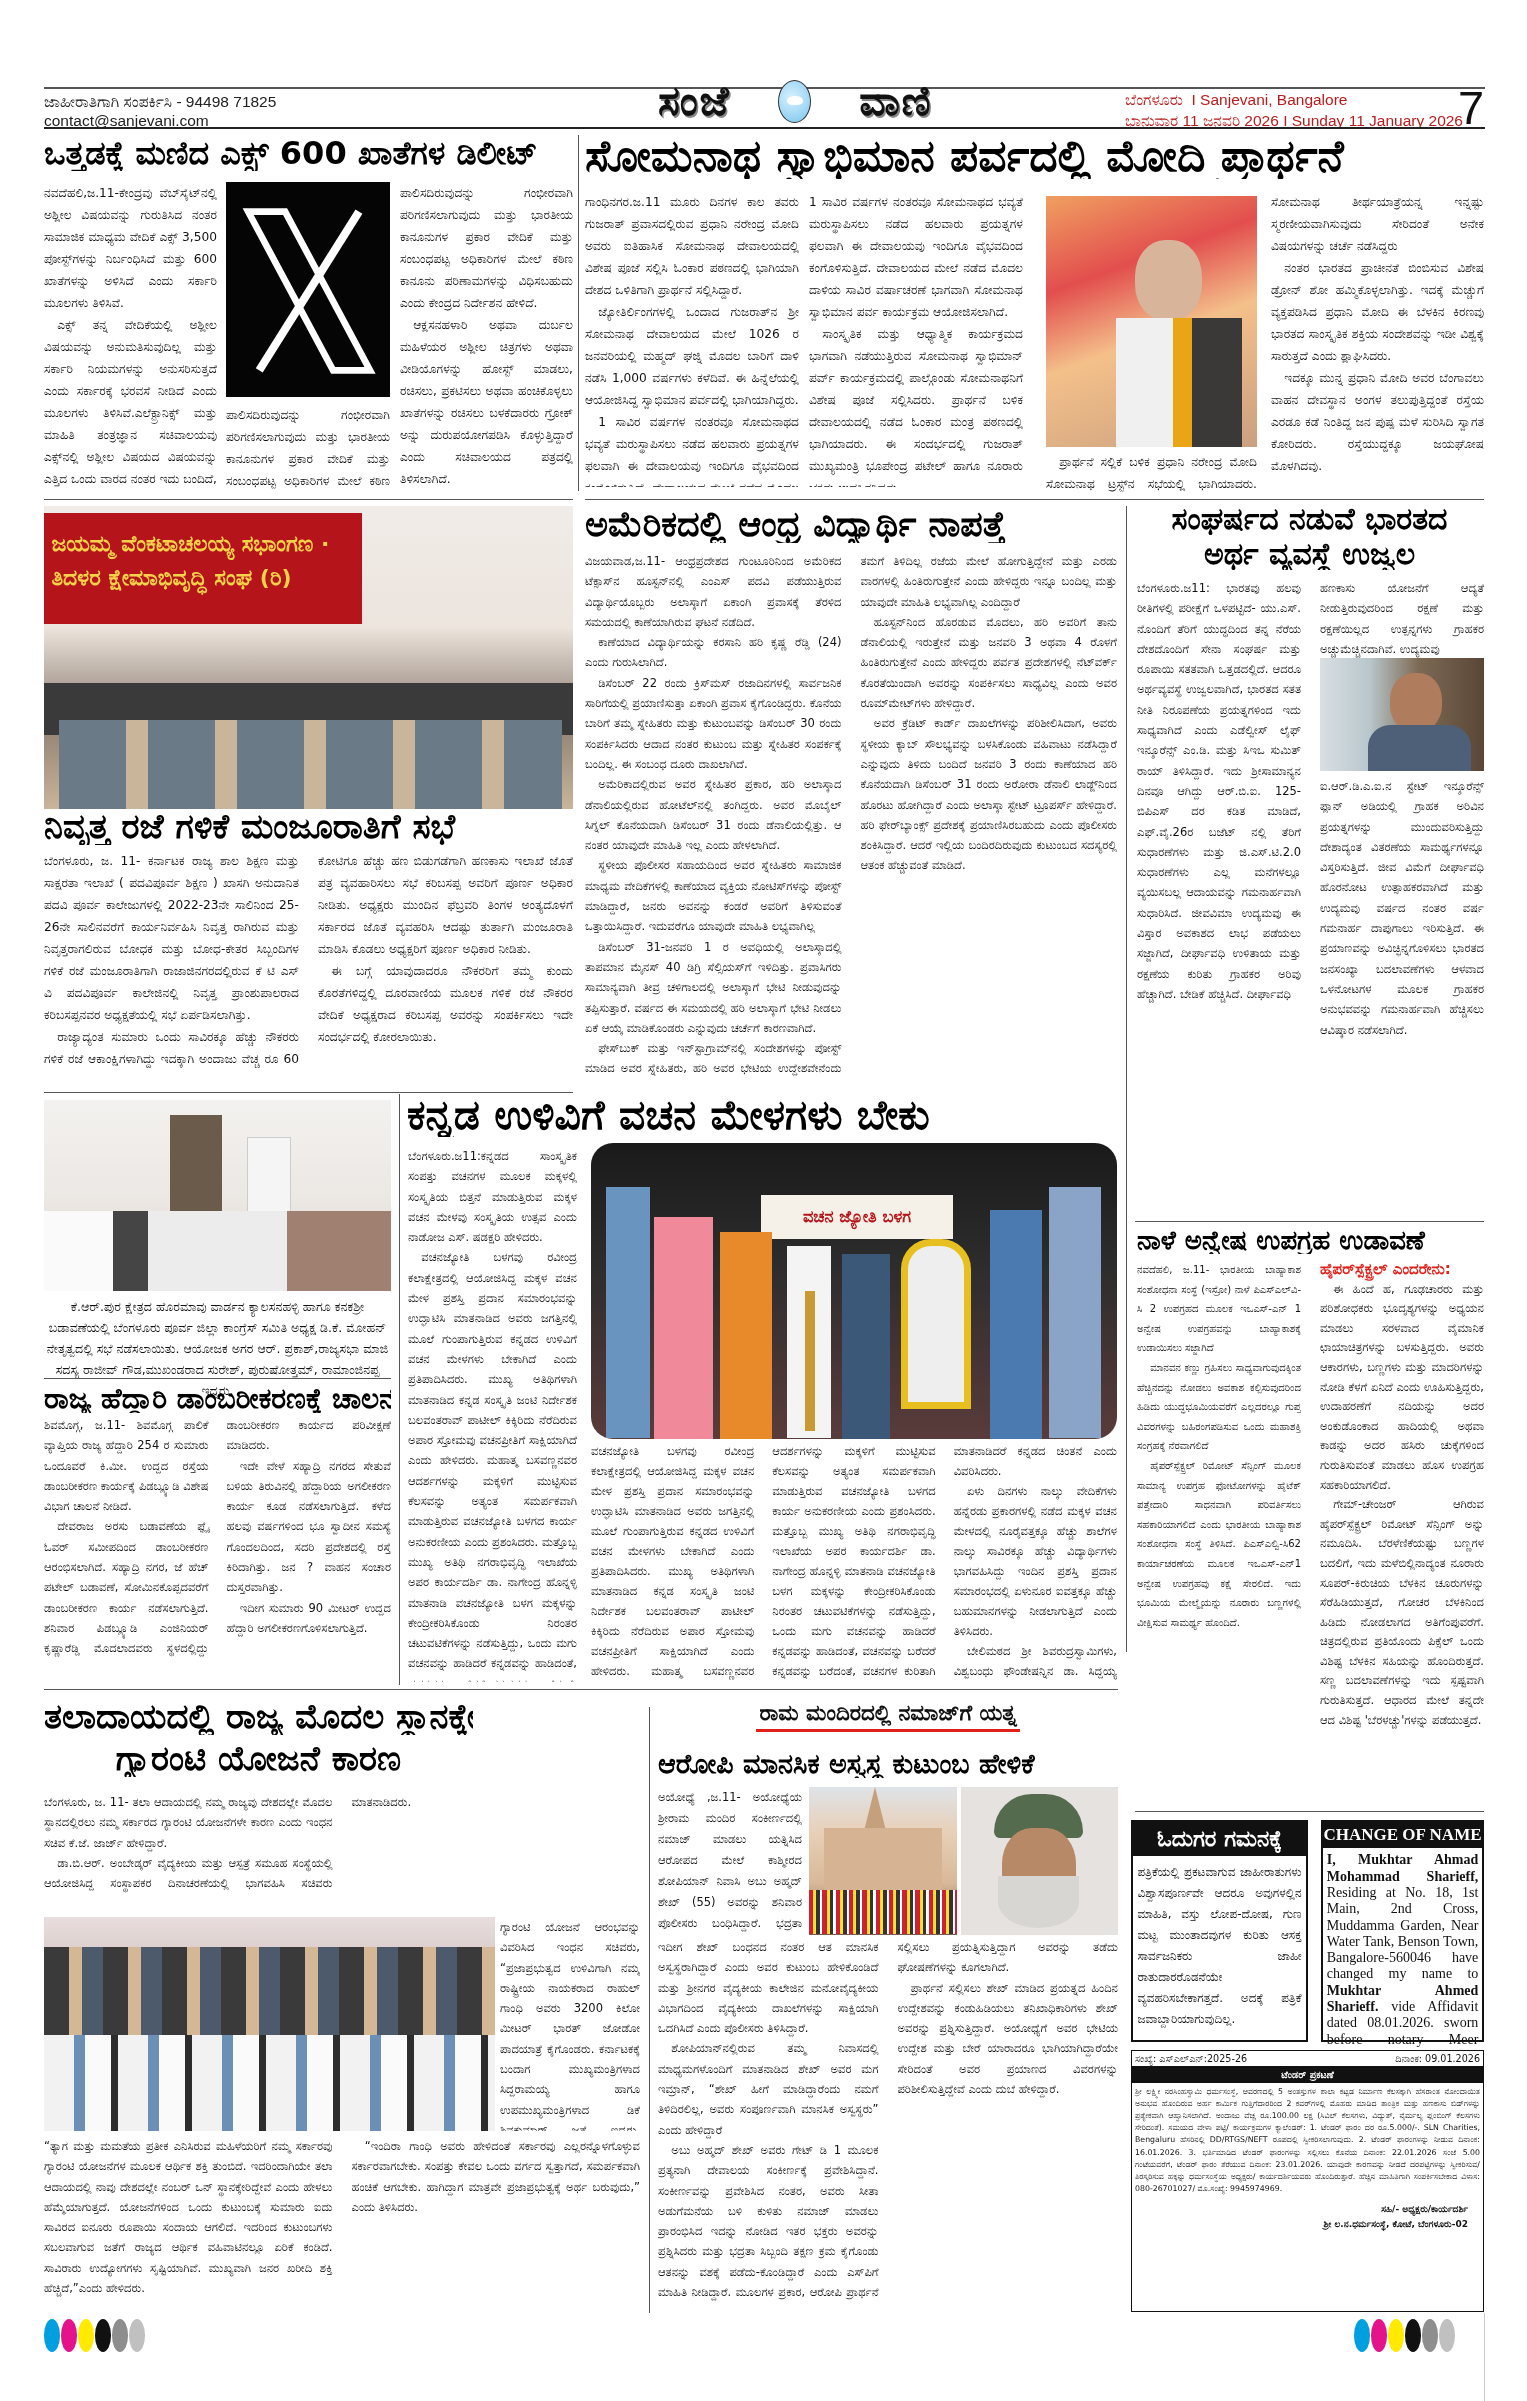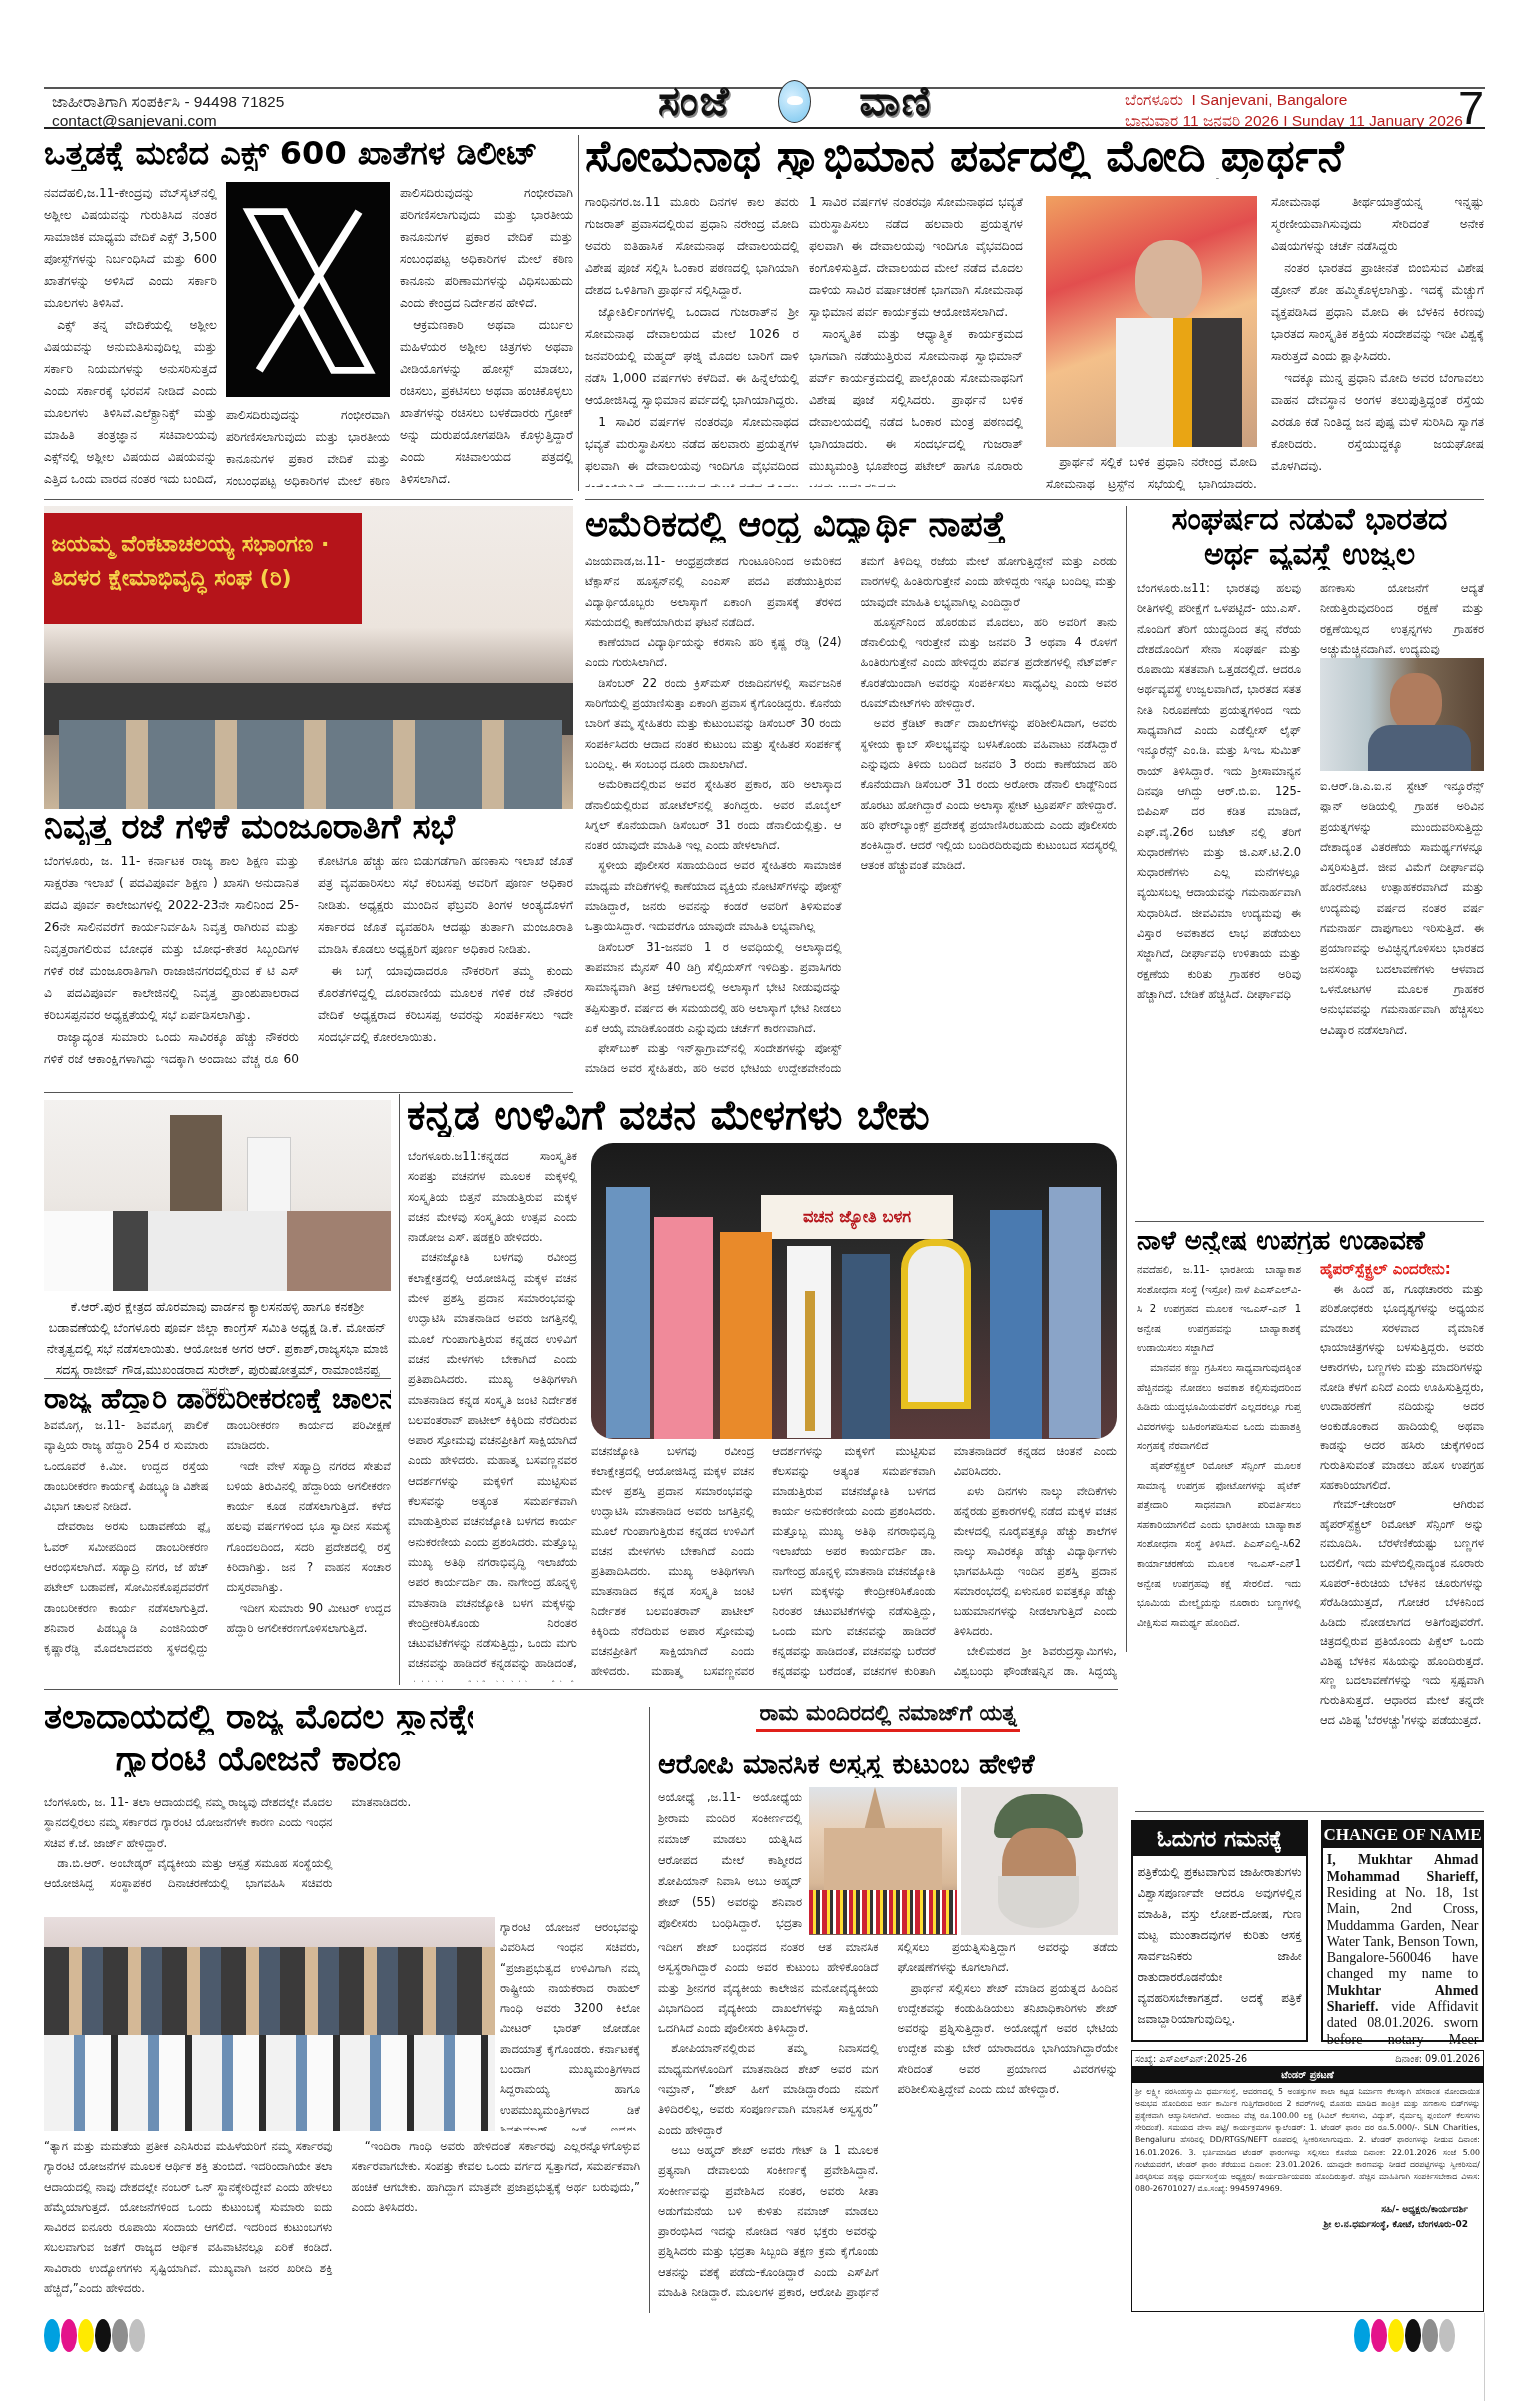--- a/index.html
+++ b/index.html
@@ -24,21 +24,21 @@
   .caption { font-family: "DejaVu Sans", sans-serif; font-size: 12.6px; line-height: 21px; text-align: center; color: #111; }
   .subhead-red { color: #e0201a; font-weight: 700; font-size: 15px; }
   .box { position: absolute; border: 2.2px solid #111; background: #fff; }
   .box-title { background: #111; color: #fff; font-weight: 900; text-align: center; }
   .dot { display: inline-block; width: 16.3px; height: 33px; border-radius: 50%; margin-right: 0.7px; }
 </style>
 </head>
 <body>
 
 <div class="rule-h" style="left:44px; top:87px; width:1441px; height:1.5px; background:#555;"></div>
-<div class="abs mast-left" style="left:52px; top:92px;">
+<div class="abs mast-left" style="left:44px; top:92px;">
   <div>ಜಾಹೀರಾತಿಗಾಗಿ ಸಂಪರ್ಕಿಸಿ - 94498 71825</div>
   <div>contact@sanjevani.com</div>
 </div>
 <div class="abs logo" style="left:658px; top:87px; height:28px;gap:48px;">
   <span>ಸಂಜೆ</span>
   <span class="logo-globe"></span>
   <span>ವಾಣಿ</span>
 </div>
 <div class="abs mast-right" style="right:65px; top:89px;">
   <div><span>ಬೆಂಗಳೂರು</span>&nbsp;&nbsp;<span>I Sanjevani, Bangalore</span></div>
@@ -57,21 +57,21 @@
   </div>
   <div class="abs body-text" style="left:44px; top:182px; width:173px; height:310px; overflow:hidden;">
     <p>ನವದೆಹಲಿ,ಜ.11-ಕೇಂದ್ರವು ವೆಬ್‌ಸೈಟ್‌ನಲ್ಲಿ ಅಶ್ಲೀಲ ವಿಷಯವನ್ನು ಗುರುತಿಸಿದ ನಂತರ ಸಾಮಾಜಿಕ ಮಾಧ್ಯಮ ವೇದಿಕೆ ಎಕ್ಸ್ 3,500 ಪೋಸ್ಟ್‌ಗಳನ್ನು ನಿರ್ಬಂಧಿಸಿದೆ ಮತ್ತು 600 ಖಾತೆಗಳನ್ನು ಅಳಿಸಿದೆ ಎಂದು ಸರ್ಕಾರಿ ಮೂಲಗಳು ತಿಳಿಸಿವೆ.</p>
     <p>ಎಕ್ಸ್ ತನ್ನ ವೇದಿಕೆಯಲ್ಲಿ ಅಶ್ಲೀಲ ವಿಷಯವನ್ನು ಅನುಮತಿಸುವುದಿಲ್ಲ ಮತ್ತು ಸರ್ಕಾರಿ ನಿಯಮಗಳನ್ನು ಅನುಸರಿಸುತ್ತದೆ ಎಂದು ಸರ್ಕಾರಕ್ಕೆ ಭರವಸೆ ನೀಡಿದೆ ಎಂದು ಮೂಲಗಳು ತಿಳಿಸಿವೆ.ಎಲೆಕ್ಟ್ರಾನಿಕ್ಸ್ ಮತ್ತು ಮಾಹಿತಿ ತಂತ್ರಜ್ಞಾನ ಸಚಿವಾಲಯವು ಎಕ್ಸ್‌ನಲ್ಲಿ ಅಶ್ಲೀಲ ವಿಷಯದ ವಿಷಯವನ್ನು ಎತ್ತಿದ ಒಂದು ವಾರದ ನಂತರ ಇದು ಬಂದಿದೆ, ಅದು ಮೊದಲು ಟ್ವಿಟರ್ ಆಗಿತ್ತು.</p>
   </div>
   <div class="abs body-text" style="left:226px; top:404px; width:164px; height:89px; overflow:hidden;">
     <p>ಪಾಲಿಸದಿರುವುದನ್ನು ಗಂಭೀರವಾಗಿ ಪರಿಗಣಿಸಲಾಗುವುದು ಮತ್ತು ಭಾರತೀಯ ಕಾನೂನುಗಳ ಪ್ರಕಾರ ವೇದಿಕೆ ಮತ್ತು ಸಂಬಂಧಪಟ್ಟ ಅಧಿಕಾರಿಗಳ ಮೇಲೆ ಕಠಿಣ ಕಾನೂನು ಪರಿಣಾಮಗಳನ್ನು ವಿಧಿಸಬಹುದು ಎಂದು ಕೇಂದ್ರದ ನಿರ್ದೇಶನ ಹೇಳಿದೆ.</p>
   </div>
   <div class="abs body-text" style="left:400px; top:182px; width:173px; height:310px; overflow:hidden;">
     <p>ಪಾಲಿಸದಿರುವುದನ್ನು ಗಂಭೀರವಾಗಿ ಪರಿಗಣಿಸಲಾಗುವುದು ಮತ್ತು ಭಾರತೀಯ ಕಾನೂನುಗಳ ಪ್ರಕಾರ ವೇದಿಕೆ ಮತ್ತು ಸಂಬಂಧಪಟ್ಟ ಅಧಿಕಾರಿಗಳ ಮೇಲೆ ಕಠಿಣ ಕಾನೂನು ಪರಿಣಾಮಗಳನ್ನು ವಿಧಿಸಬಹುದು ಎಂದು ಕೇಂದ್ರದ ನಿರ್ದೇಶನ ಹೇಳಿದೆ.</p>
-    <p>ಆಕ್ರಮಣಕಾರಿ ಅಥವಾ ದುರ್ಬಲ ಮಹಿಳೆಯರ ಅಶ್ಲೀಲ ಚಿತ್ರಗಳು ಅಥವಾ ವೀಡಿಯೊಗಳನ್ನು ಹೋಸ್ಟ್ ಮಾಡಲು, ರಚಿಸಲು, ಪ್ರಕಟಿಸಲು ಅಥವಾ ಹಂಚಿಕೊಳ್ಳಲು ಖಾತೆಗಳನ್ನು ರಚಿಸಲು ಬಳಕೆದಾರರು ಗ್ರೋಕ್ ಅನ್ನು ದುರುಪಯೋಗಪಡಿಸಿ ಕೊಳ್ಳುತ್ತಿದ್ದಾರೆ ಎಂದು ಸಚಿವಾಲಯದ ಪತ್ರದಲ್ಲಿ ತಿಳಿಸಲಾಗಿದೆ.</p>
+    <p>ಆಕ್ಲಸನಹಳಾರಿ ಅಥವಾ ದುರ್ಬಲ ಮಹಿಳೆಯರ ಅಶ್ಲೀಲ ಚಿತ್ರಗಳು ಅಥವಾ ವೀಡಿಯೊಗಳನ್ನು ಹೋಸ್ಟ್ ಮಾಡಲು, ರಚಿಸಲು, ಪ್ರಕಟಿಸಲು ಅಥವಾ ಹಂಚಿಕೊಳ್ಳಲು ಖಾತೆಗಳನ್ನು ರಚಿಸಲು ಬಳಕೆದಾರರು ಗ್ರೋಕ್ ಅನ್ನು ದುರುಪಯೋಗಪಡಿಸಿ ಕೊಳ್ಳುತ್ತಿದ್ದಾರೆ ಎಂದು ಸಚಿವಾಲಯದ ಪತ್ರದಲ್ಲಿ ತಿಳಿಸಲಾಗಿದೆ.</p>
   </div>
 </section>
 <div class="rule-thin" style="left:44px; top:499px; width:529px;"></div>
 <div class="rule-v" style="left:578px; top:135px; height:356px;"></div>
 
 <section>
   <div class="photo" style="left:44px; top:506px; width:529px; height:303px; background:linear-gradient(180deg,#f1ece8 0%,#ece4dd 40%,#8e7e72 70%,#c9b59a 100%);">
     <div style="position:absolute; left:0; top:7.4px; width:318px; height:111px; background:#b5141a; color:#f6d24a; font-weight:900; font-size:22px; padding:13.3px 7.4px; line-height:34px;">ಜಯಮ್ಮ ವೆಂಕಟಾಚಲಯ್ಯ ಸಭಾಂಗಣ · ತಿದಳರ ಕ್ಷೇಮಾಭಿವೃದ್ಧಿ ಸಂಘ (ರಿ)</div>
     <div style="position:absolute; left:0; top:177px; width:529px; height:52px; background:#3a3a3a;"></div>
     <div style="position:absolute; left:15px; top:214px; width:503px; height:89px; background:repeating-linear-gradient(90deg,#6a7a86 0 67px,#c9b59a 67px 89px);"></div>

